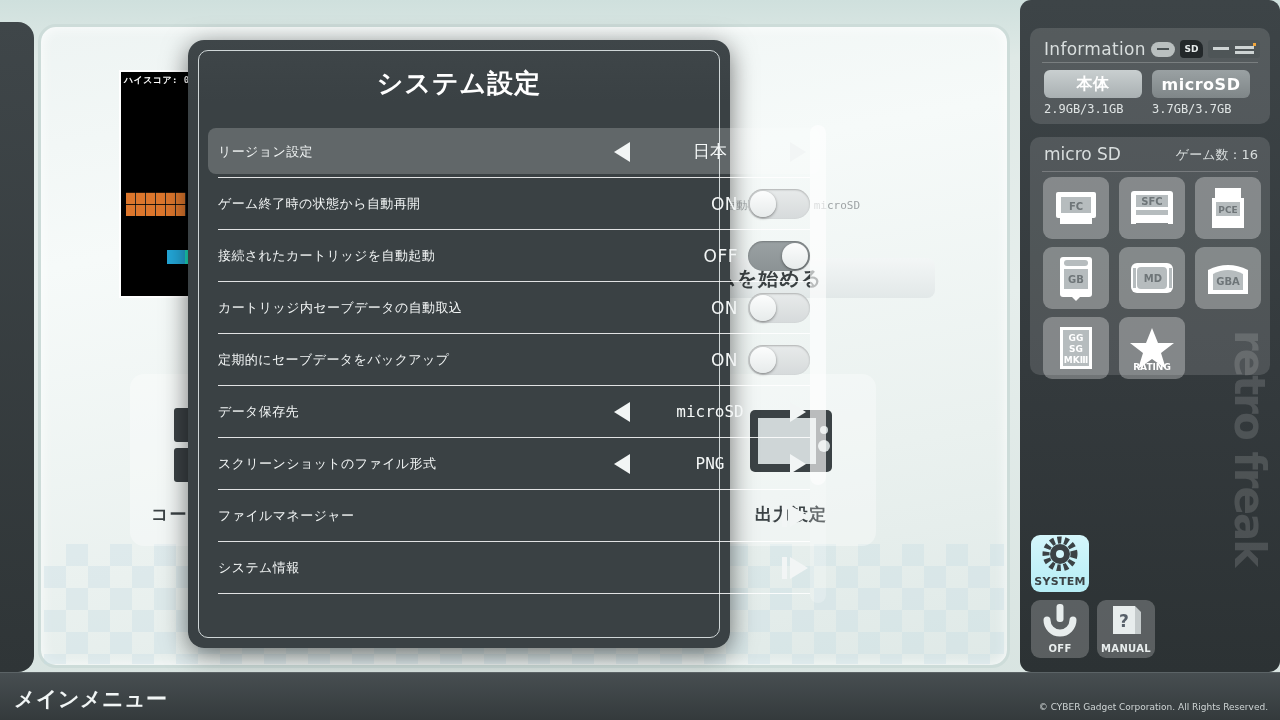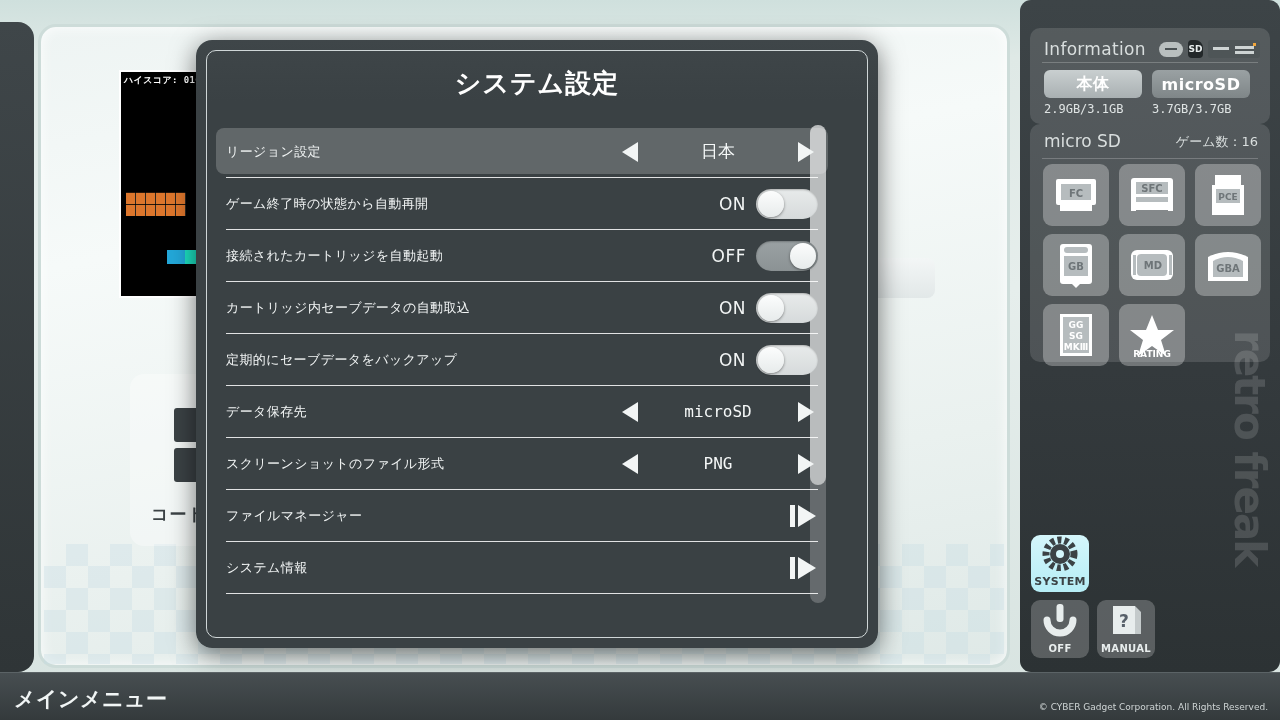--- a/index.html
+++ b/index.html
@@ -115,21 +115,21 @@
     display:flex; align-items:center;
   }
   .sb-head .t { font-size:17px; color:#d9dede; letter-spacing:.3px; }
   .sb-head .icons { margin-left:auto; display:flex; align-items:center; gap:5px; }
   .pill-ic {
     width:24px; height:15px; border-radius:8px; background:#b9bfbf;
     display:flex; align-items:center; justify-content:center;
   }
   .pill-ic i { display:block; width:12px; height:2px; background:#4a5153; }
   .sd-ic {
-    width:15px; height:18px; border-radius:4px 8px 4px 4px; background:#23282a;
+    width:23px; height:18px; border-radius:4px 8px 4px 4px; background:#23282a;
     color:#e8eded; font-size:9px; font-weight:bold; display:flex;
     align-items:center; justify-content:center; font-family:"DejaVu Sans",sans-serif;
   }
   .dev-ic {
     width:52px; height:18px; border-radius:3px; background:#4e5557; position:relative;
   }
   .dev-ic .l1 { position:absolute; left:5px; top:7px; width:16px; height:3px; background:#cdd3d3; }
   .dev-ic .l2 { position:absolute; left:27px; top:6px; width:19px; height:3px; background:#cdd3d3; }
   .dev-ic .l3 { position:absolute; left:27px; top:11px; width:19px; height:3px; background:#cdd3d3; }
   .dev-ic .dot{ position:absolute; right:4px; top:3px; width:3px; height:3px; background:#f0a53a; }
@@ -142,21 +142,21 @@
     display:flex; align-items:center; justify-content:center;
     font-size:16px; font-weight:bold; color:#fff; letter-spacing:.5px;
   }
   .mem-btn.on { background: linear-gradient(180deg,#c9cfd0,#a9b0b2); color:#fff; }
   .mem-vals { position:absolute; left:14px; top:74px; display:flex; gap:10px; }
   .mem-vals div {
     width:98px; text-align:left;
     font-family:"DejaVu Sans Mono", monospace; font-size:12px; color:#dfe4e4;
   }
 
-  .sb-games { top:124px; height:238px; }
+  .sb-games { top:137px; height:238px; }
   .gh { position:absolute; left:14px; top:7px; font-size:17px; color:#d9dede; }
   .gh-count { position:absolute; right:12px; top:9px; font-size:13px; color:#d9dede; }
   .grid {
     position:absolute; left:13px; top:40px; display:grid;
     grid-template-columns: repeat(3, 66px); gap:8px 10px;
   }
   .cart {
     width:66px; height:62px; border-radius:9px; background:rgba(255,255,255,.30);
     display:flex; align-items:center; justify-content:center;
   }
@@ -197,21 +197,21 @@
   .botbar .title {
     position:absolute; left:14px; top:12px; font-size:21px; font-weight:bold;
     color:#f1f5f5; letter-spacing:.5px;
   }
   .botbar .copy {
     position:absolute; right:12px; bottom:8px; font-size:9px; color:#cfd5d5;
   }
 
   
   .modal {
-    position:absolute; left:196px; top:40px; width:682px; height:608px;
+    position:absolute; left:188px; top:40px; width:542px; height:608px;
     background: linear-gradient(180deg,#3f4649 0%,#3a4144 10%,#3a4144 100%);
     border-radius:16px;
     box-shadow: 0 6px 26px rgba(0,0,0,.55);
   }
   .modal-inner {
     position:absolute; left:10px; top:10px; right:10px; bottom:10px;
     border:1px solid #cfd6d7; border-radius:10px;
   }
   .modal-title {
     position:absolute; left:0; right:0; top:26px; text-align:center;

